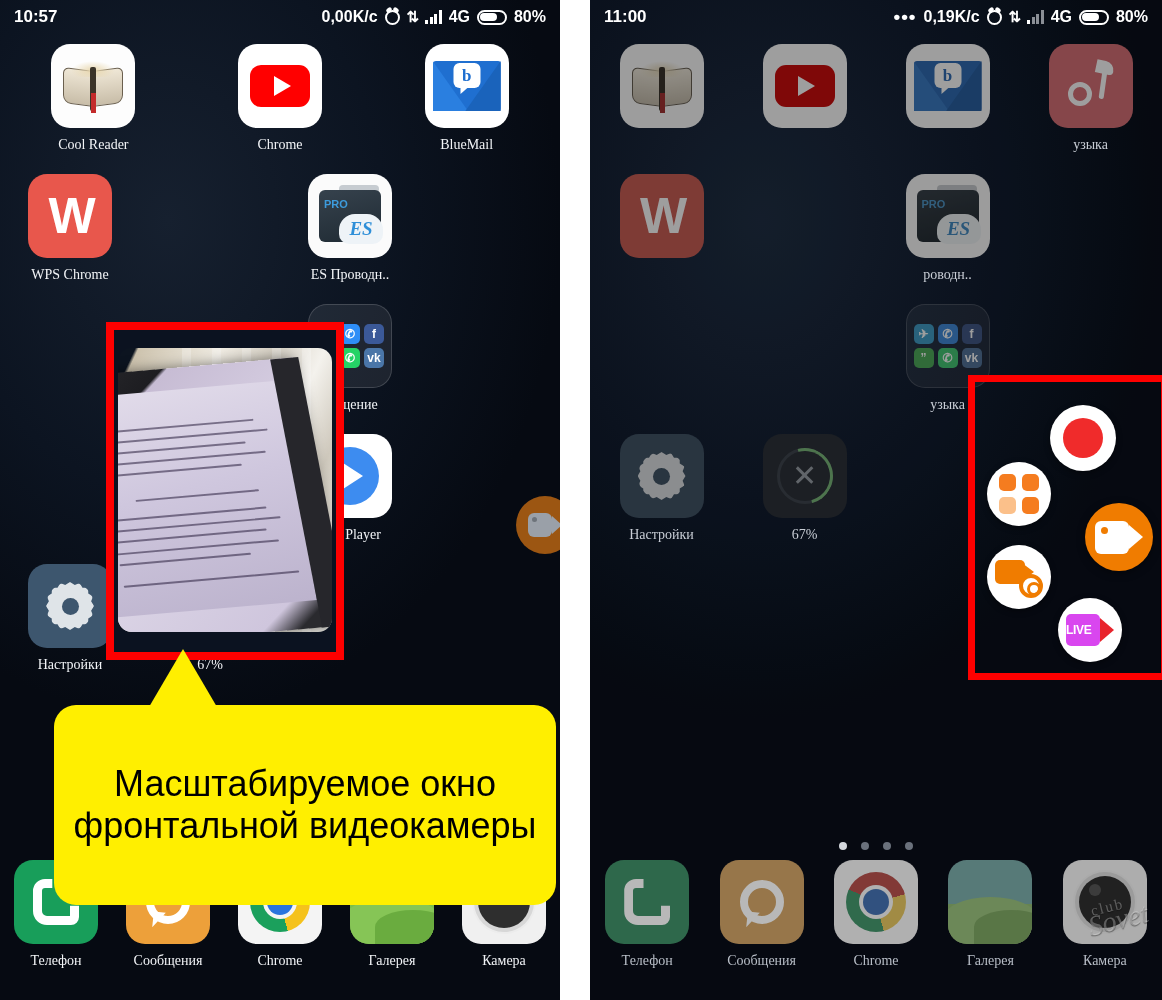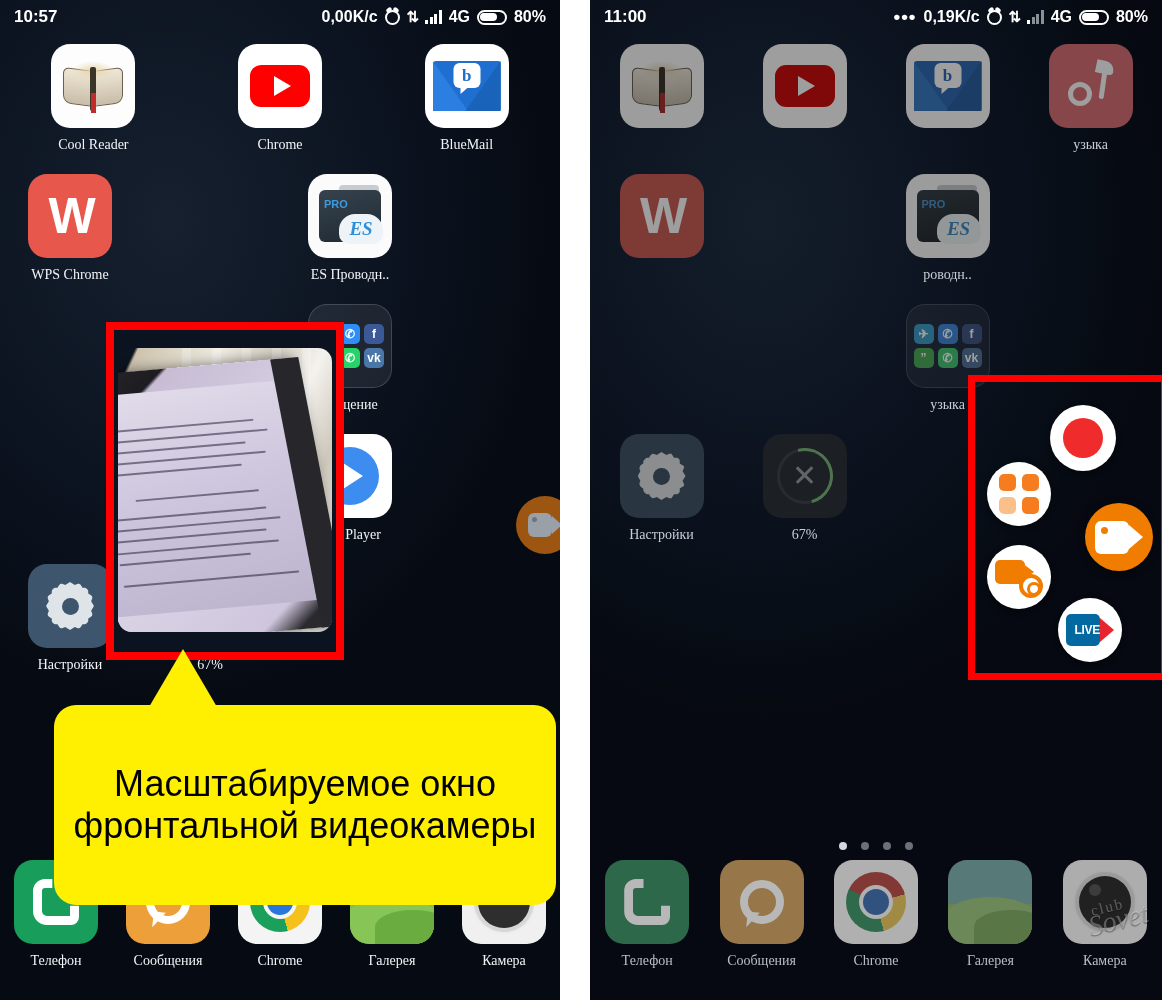--- a/index.html
+++ b/index.html
@@ -188,21 +188,21 @@
   .vidcam { width:48px; height:33px; position:relative; }
   .vidcam .body { position:absolute; left:0; top:0; width:34px; height:33px; background:#fff; border-radius:6px;}
   .vidcam .body:after{content:"";position:absolute;left:6px;top:6px;width:7px;height:7px;border-radius:50%;background:#f07c00;}
   .vidcam .lens { position:absolute; right:0; top:4px; border-left:14px solid #fff; border-top:12px solid transparent; border-bottom:12px solid transparent;}
   .wrench-cam { width:48px; height:38px; position:relative;}
   .wrench-cam .b { position:absolute; left:0; top:2px; width:30px; height:24px; background:#f07c00; border-radius:5px;}
   .wrench-cam .l { position:absolute; left:27px; top:5px; border-left:12px solid #f07c00; border-top:9px solid transparent; border-bottom:9px solid transparent;}
   .wrench-cam .w { position:absolute; right:0; bottom:-2px; width:24px; height:24px; border-radius:50%; border:4px solid #f07c00; background:#fff;}
   .wrench-cam .w:after{content:"";position:absolute;left:4px;top:4px;width:8px;height:8px;border-radius:50%;border:3px solid #f07c00;}
   .live { width:48px; height:32px; position:relative;}
-  .live .b { position:absolute; left:0; top:0; width:34px; height:32px; background:#0369a1; border-radius:5px; display:flex; align-items:center; justify-content:flex-end;}
+  .live .b { position:absolute; left:0; top:0; width:34px; height:32px; background:#d946ef; border-radius:5px; display:flex; align-items:center; justify-content:flex-start;}
   .live .b span{ color:#fff; font-size:12px; font-weight:bold; letter-spacing:-.3px;}
   .live .l { position:absolute; right:0; top:4px; border-left:14px solid #e8242c; border-top:12px solid transparent; border-bottom:12px solid transparent;}
 
   .mini-cam { position:absolute; border-radius:50%; background:#9c5612; display:flex; align-items:center; justify-content:center; z-index:4;}
   .mini-cam .vidcam { width:34px; height:24px; }
   .mini-cam .vidcam .body{ width:24px; height:24px; background:#9aa0a8;}
   .mini-cam .vidcam .body:after{ background:#6d737a; width:5px;height:5px; left:4px; top:4px;}
   .mini-cam .vidcam .lens{ border-left:10px solid #9aa0a8; border-top:9px solid transparent; border-bottom:9px solid transparent; top:3px;}
 
   

